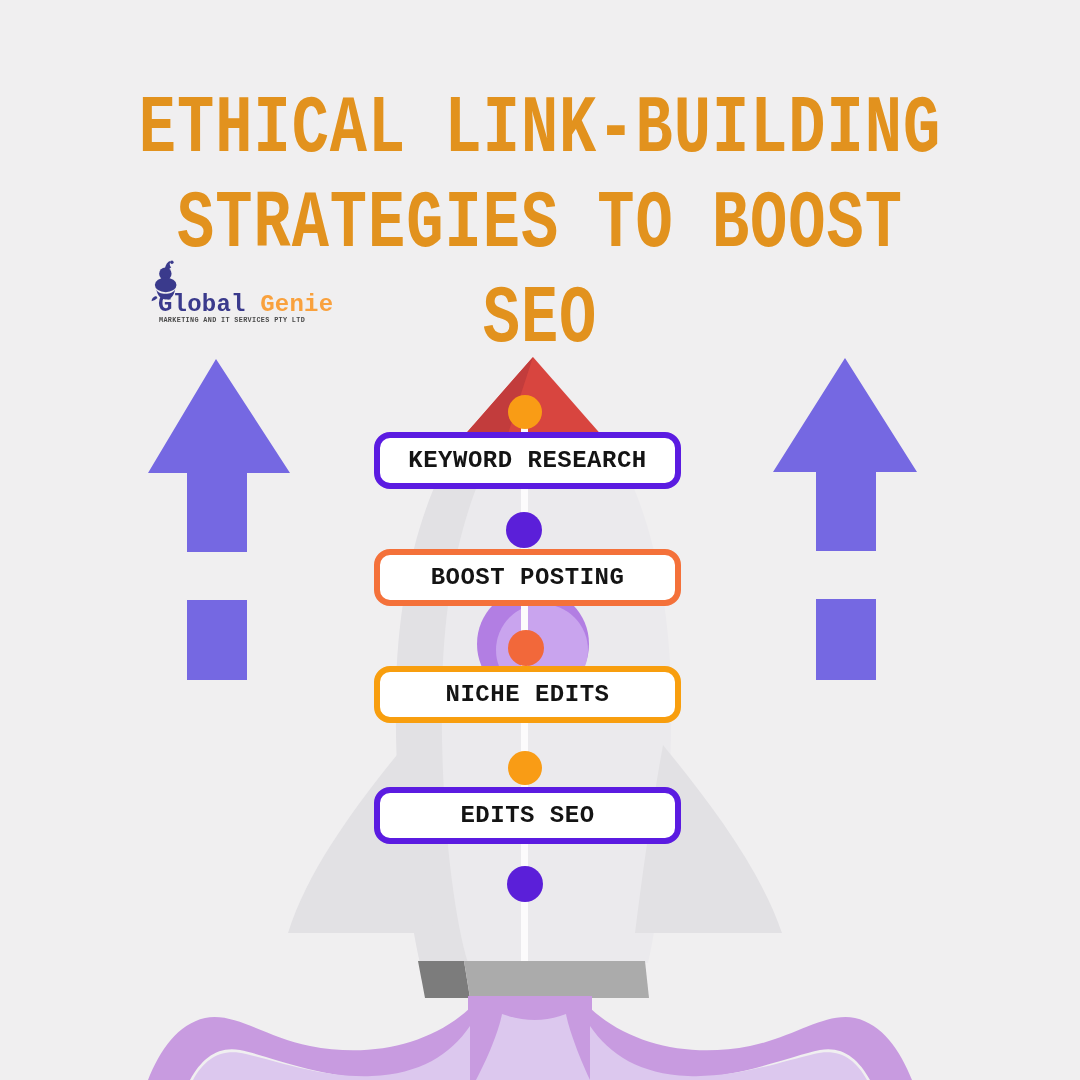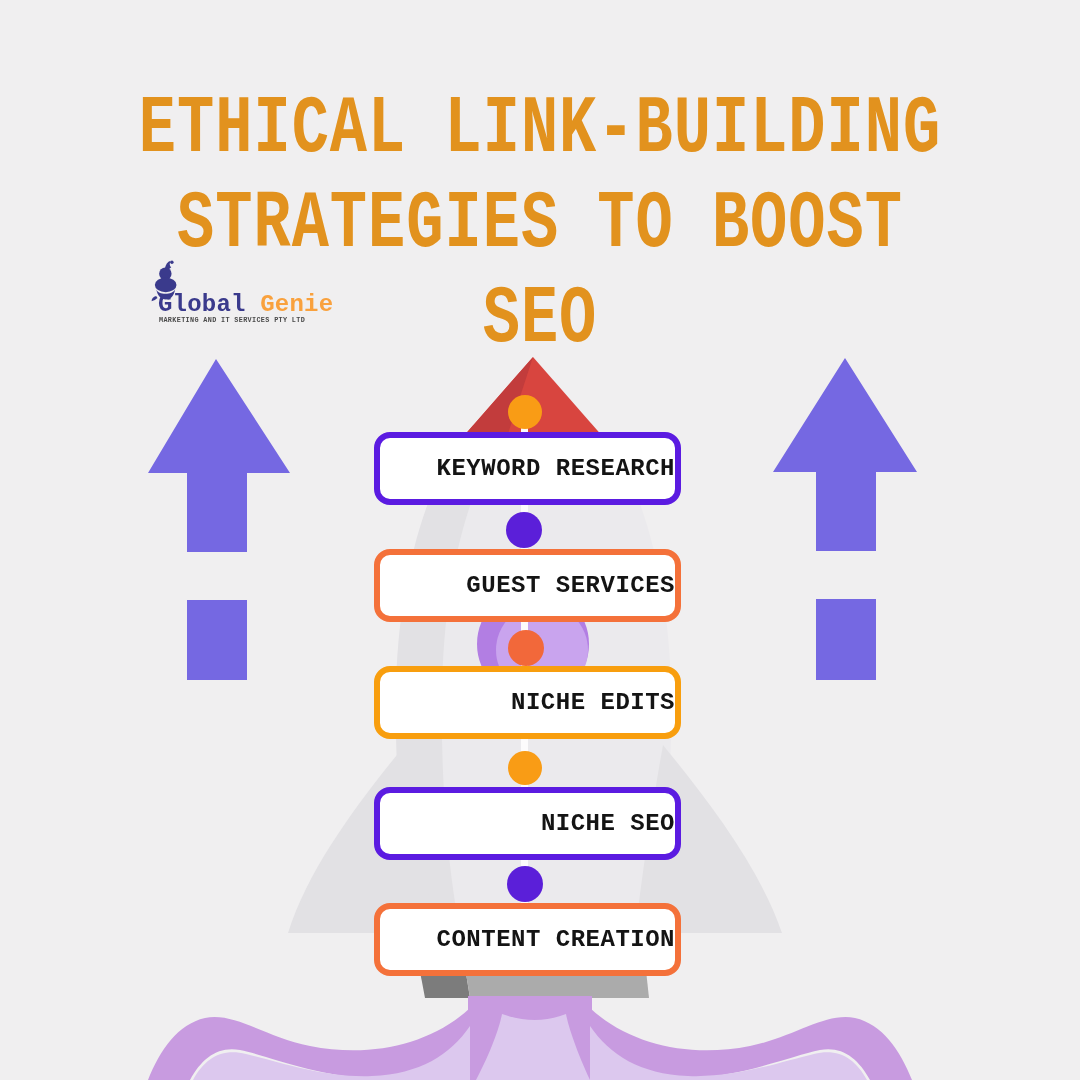--- a/index.html
+++ b/index.html
@@ -18,23 +18,23 @@
   }
   
   .logo{position:absolute;left:148px;top:260px;width:160px;height:74px;}
   .logo-icon{position:absolute;left:0;top:0;width:36px;height:42px;}
   .logo-text{position:absolute;left:10px;top:31px;font-size:24px;font-weight:bold;white-space:nowrap;letter-spacing:0.2px;}
   .logo-blue{color:var(--logo_blue,#3A3A8C);}
   .logo-orange{color:var(--logo_orange,#F9A13D);}
   .logo-tagline{position:absolute;left:11px;top:56px;font-size:6.8px;font-weight:bold;letter-spacing:0.35px;color:#4A4A4A;white-space:nowrap;}
   
   .step-box{
-    position:absolute;left:374px;width:307px;height:73px;
+    position:absolute;left:374px;width:307px;height:57px;
     background:#ffffff;border:6px solid #999;border-radius:16px;
-    box-sizing:border-box;display:flex;align-items:center;justify-content:flex-end;
+    box-sizing:border-box;display:flex;align-items:center;justify-content:center;
   }
   .step-box span{font-size:24px;font-weight:bold;letter-spacing:0.5px;color:#141414;white-space:nowrap;}
   .box1{top:432px;} .box2{top:549px;} .box3{top:666px;} .box4{top:787px;} .box5{top:903px;}
   
   .site{
     position:absolute;left:0;top:994px;width:1050px;text-align:center;
     font-size:15px;font-weight:bold;letter-spacing:0.4px;color:#1A1A1A;
   }
 </style>
 </head>
@@ -106,26 +106,23 @@
       <span class="logo-blue">Global</span>
       <span class="logo-orange">Genie</span>
     </div>
     <div class="logo-tagline">MARKETING AND IT SERVICES PTY LTD</div>
   </div>
 
   <div class="step-box box1" style="border-color: rgb(91, 27, 225);">
     <span>KEYWORD RESEARCH</span>
   </div>
   <div class="step-box box2" style="border-color: rgb(244, 113, 58);">
-    <span>GUEST SERVICES</span>
+    <span>BOOST POSTING</span>
   </div>
   <div class="step-box box3" style="border-color: rgb(248, 158, 14);">
     <span>NICHE EDITS</span>
   </div>
   <div class="step-box box4" style="border-color: rgb(91, 27, 225);">
-    <span>NICHE SEO</span>
-  </div>
-  <div class="step-box box5" style="border-color: rgb(244, 113, 58);">
-    <span>CONTENT CREATION</span>
+    <span>EDITS SEO</span>
   </div>
 
 
 </div>
 
 </body></html>

